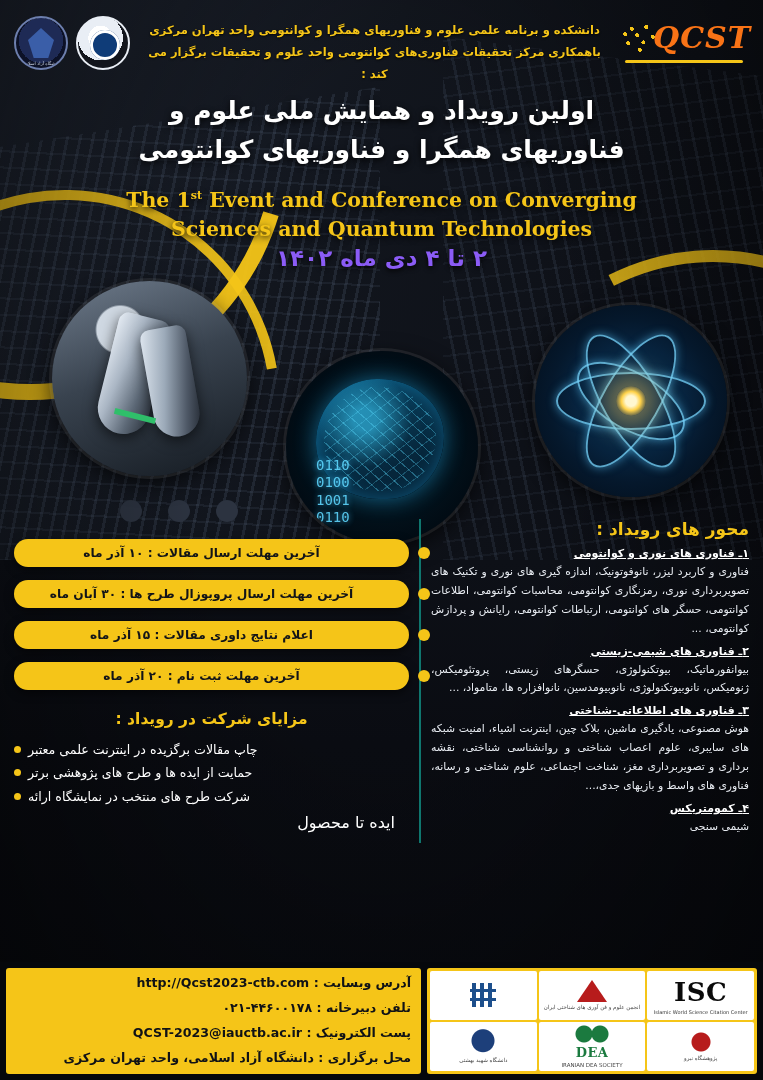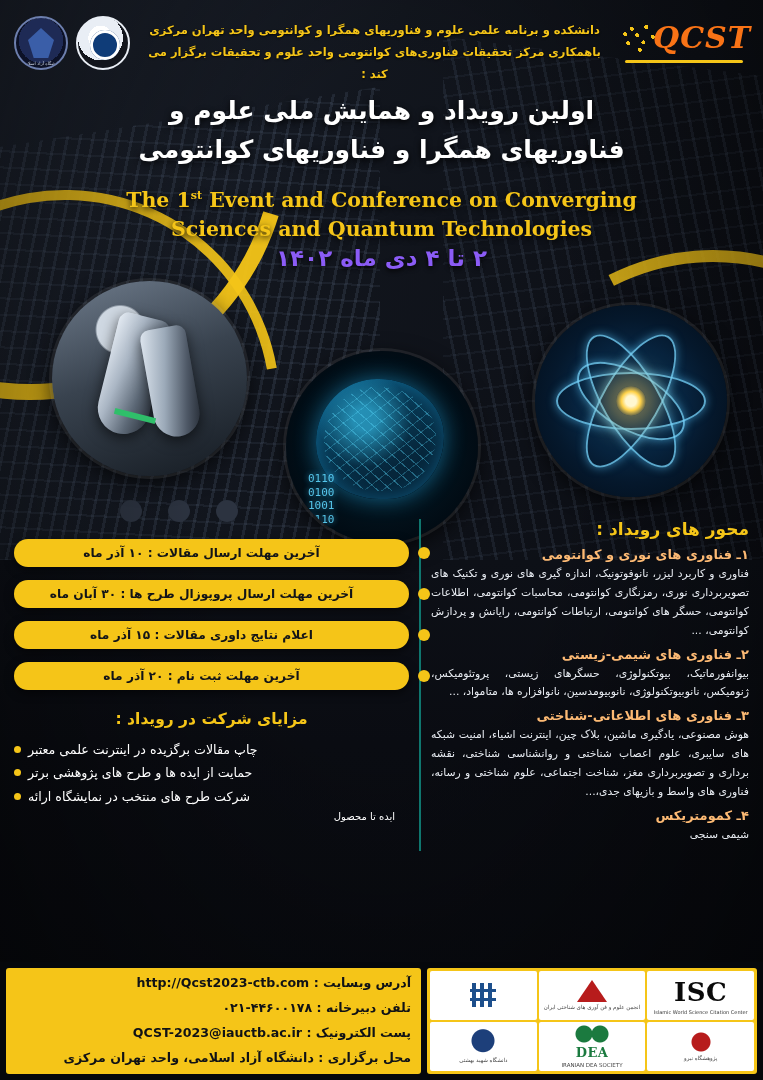--- a/index.html
+++ b/index.html
@@ -304,24 +304,24 @@
   }
   .brain-core::before {
     content: "";
     position: absolute; inset: 8px;
     border-radius: inherit;
     background:
       repeating-linear-gradient(42deg, rgba(90,220,255,.35) 0 1px, rgba(0,0,0,0) 1px 9px),
       repeating-linear-gradient(-38deg, rgba(90,220,255,.25) 0 1px, rgba(0,0,0,0) 1px 11px);
   }
   .brain-bits {
-    position: absolute; left: 22px; bottom: 16px;
+    position: absolute; left: 30px; bottom: 16px;
     color: #5fd8ff;
     font-family: "DejaVu Sans Mono", "Liberation Mono", monospace;
-    font-size: 11px;
+    font-size: 14px;
     line-height: 1.25;
     text-shadow: 0 0 6px rgba(70,200,255,.9);
     opacity: .9;
   }
 
   .circ-atom {
     right: 36px; top: 24px;
     width: 192px; height: 192px;
     background: radial-gradient(circle at 50% 50%, #0b3a63 0%, #05182c 60%, #020a14 100%);
   }
@@ -370,25 +370,26 @@
     color: #f5c518;
     font-size: 17px;
     font-weight: 700;
     margin-bottom: 8px;
     text-align: right;
   }
   .axis {
     margin-bottom: 6px;
   }
   .axis-head {
-    color: #fdba74;
-    font-size: 13px;
+    color: #ffffff;
+    font-size: 11px;
     font-weight: 700;
     margin-bottom: 3px;
     text-align: right;
+    text-decoration: underline;
   }
   .axis-body {
     color: #e8ecf2;
     font-size: 10.8px;
     line-height: 1.75;
     text-align: justify;
     text-align-last: right;
   }
 
   
@@ -432,21 +433,21 @@
   }
   .benefit-row .dot {
     margin-top: 8px;
     width: 7px; height: 7px;
     border-radius: 50%;
     background: #f5c518;
     flex: 0 0 auto;
   }
   .benefit-cont {
     color: #ffffff;
-    font-size: 10px;
+    font-size: 16px;
     line-height: 1.85;
     text-align: right;
     padding-right: 14px;
   }
 
   
   .footer {
     position: absolute;
     left: 0; bottom: 0;
     width: 763px;

